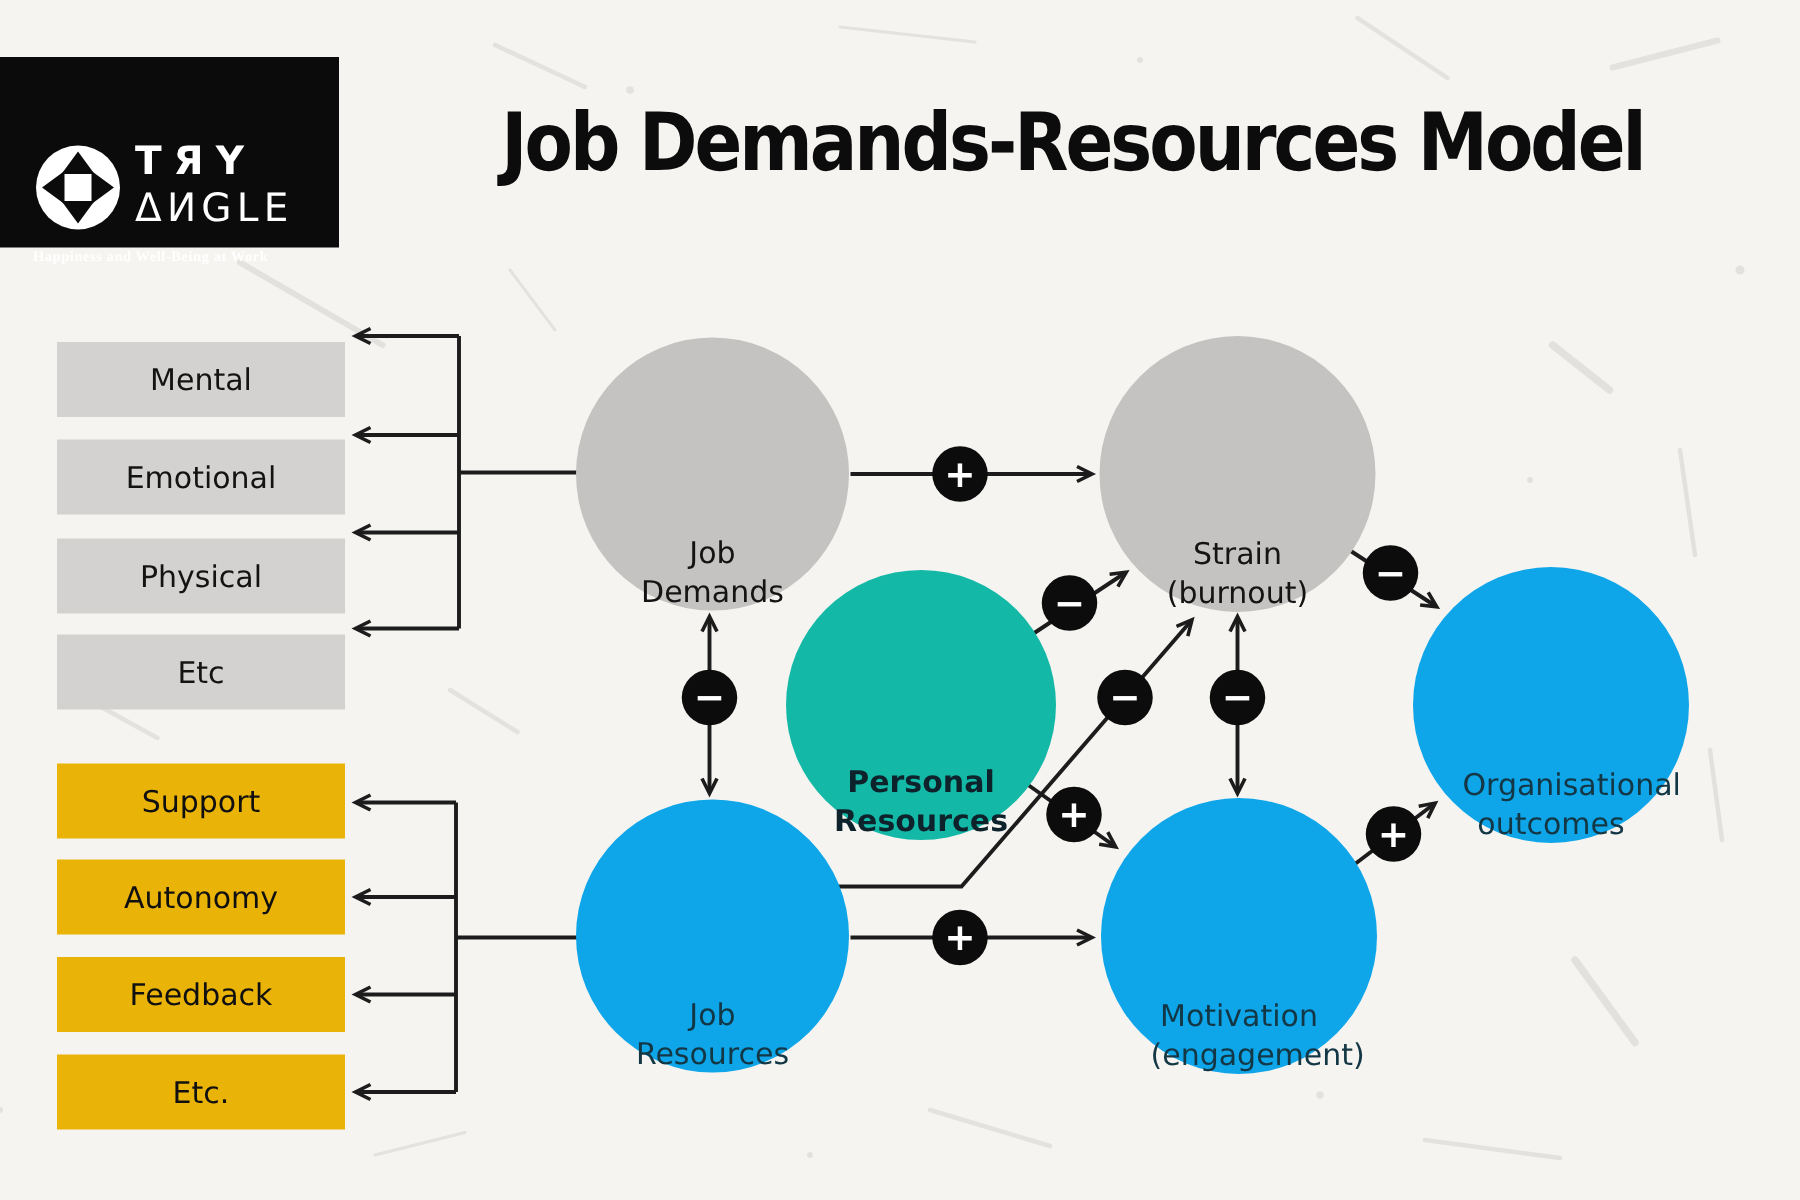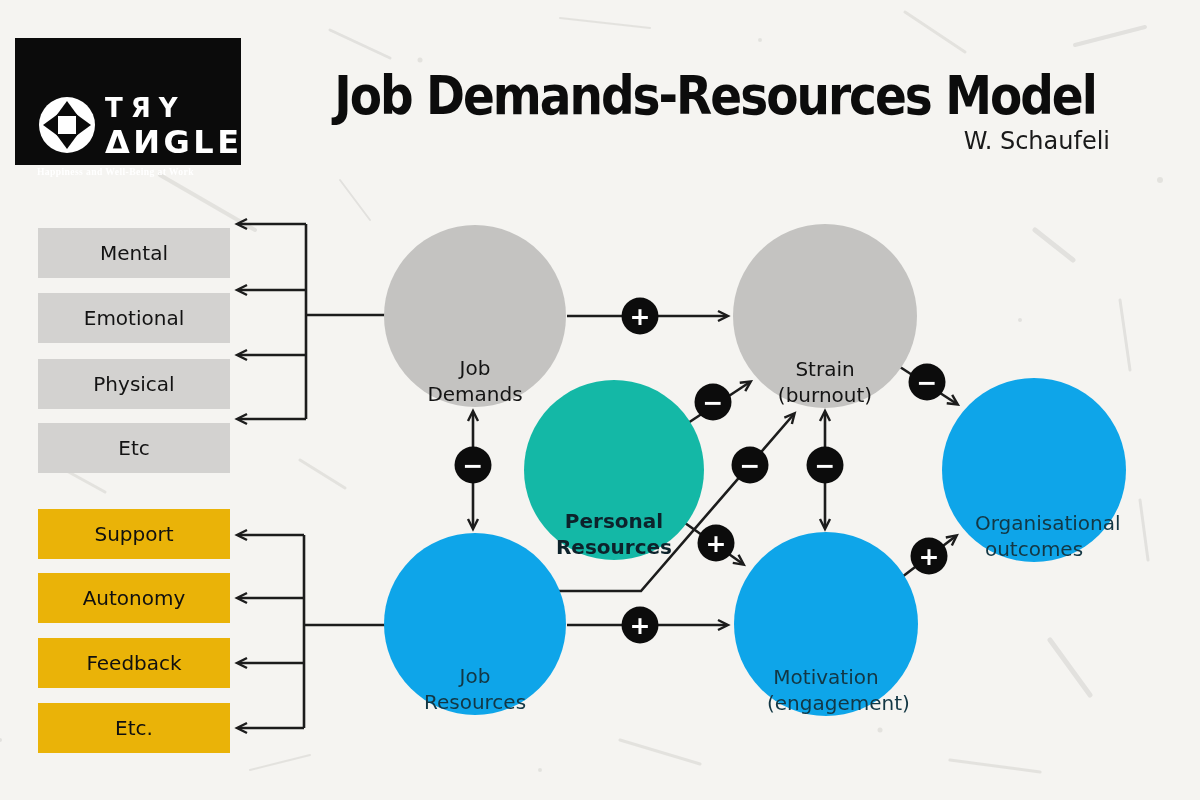--- a/index.html
+++ b/index.html
@@ -7,27 +7,27 @@
     position:relative;width:1200px;height:800px;overflow:hidden;
     background:#f5f4f1;
     font-family:"DejaVu Sans","Liberation Sans",sans-serif;
     color:#131313;
   }
   svg{display:block;}
   .layer{position:absolute;left:0;top:0;width:1200px;height:800px;}
 
   
   .logo{
-    position:absolute;left:15px;top:38px;width:226px;height:127px;
+    position:absolute;left:0;top:38px;width:226px;height:127px;
     background:#0b0b0b;color:#ffffff;
   }
   .logo-icon{position:absolute;left:22px;top:57px;width:60px;height:60px;}
   .brand{position:absolute;left:90px;top:57px;line-height:1;}
   .brand-top{font-size:26px;font-weight:bold;letter-spacing:8px;}
-  .brand-bottom{font-size:32px;font-weight:bold;letter-spacing:3.5px;margin-top:5px;}
+  .brand-bottom{font-size:26px;font-weight:normal;letter-spacing:3.5px;margin-top:5px;}
   .tagline{
     position:absolute;left:22px;top:128px;width:200px;
     font-size:9.6px;font-weight:bold;letter-spacing:0.4px;white-space:nowrap;font-family:Liberation Serif, serif;
   }
 
   
   .title{
     position:absolute;left:290px;top:64px;width:850px;
     text-align:center;font-size:47px;font-weight:bold;letter-spacing:-2px;
     color:#0c0c0c;transform:scaleY(1.14);transform-origin:top center;
@@ -113,21 +113,20 @@
       <polygon points="54,30 39,19 39,41" fill="#0b0b0b"></polygon>
     </svg>
     <div class="brand">
       <div class="brand-top">TЯY</div>
       <div class="brand-bottom">ΔИGLE</div>
     </div>
     <div class="tagline">Happiness and Well-Being at Work</div>
   </div>
 
   <div class="title">Job Demands-Resources Model</div>
-  <div class="author">W. Schaufeli</div>
 
   <svg class="layer" viewBox="0 0 1200 800">
     <defs>
       <marker id="ah" markerUnits="userSpaceOnUse" markerWidth="16" markerHeight="16" refX="11" refY="7" orient="auto-start-reverse">
         <path d="M2,2 L12,7 L2,12" fill="none" stroke="#1c1c1c" stroke-width="2.4"></path>
       </marker>
     </defs>
     <g stroke="#1c1c1c" stroke-width="2.6" fill="none">
 
       <path d="M306,224 L238,224" marker-end="url(#ah)"></path>

